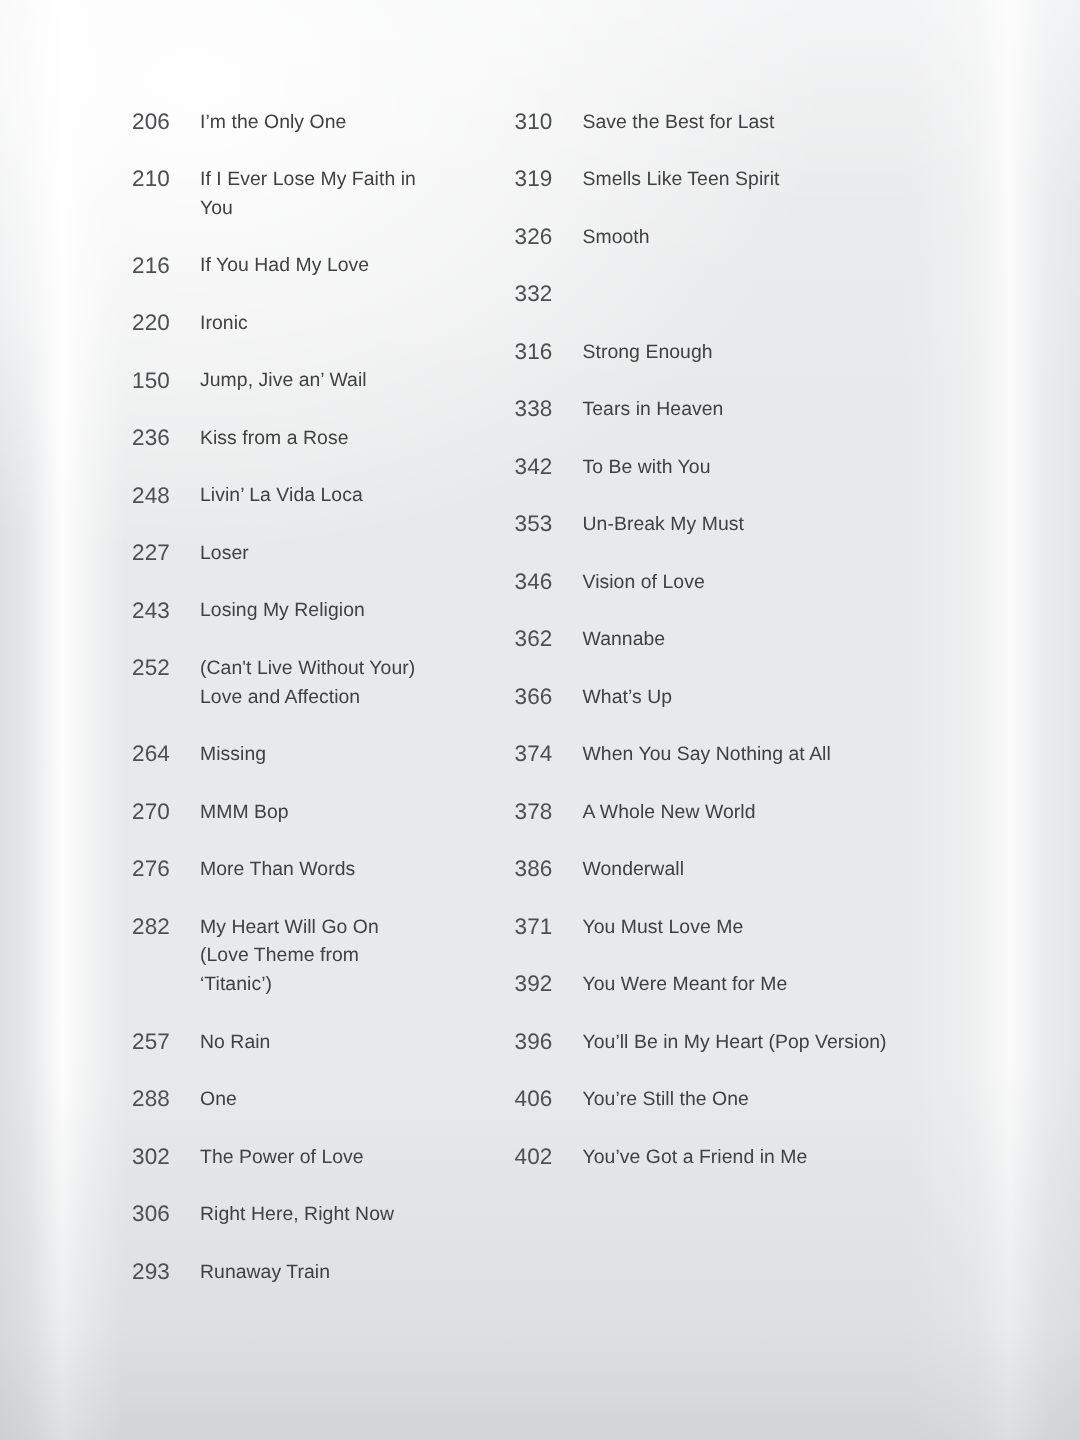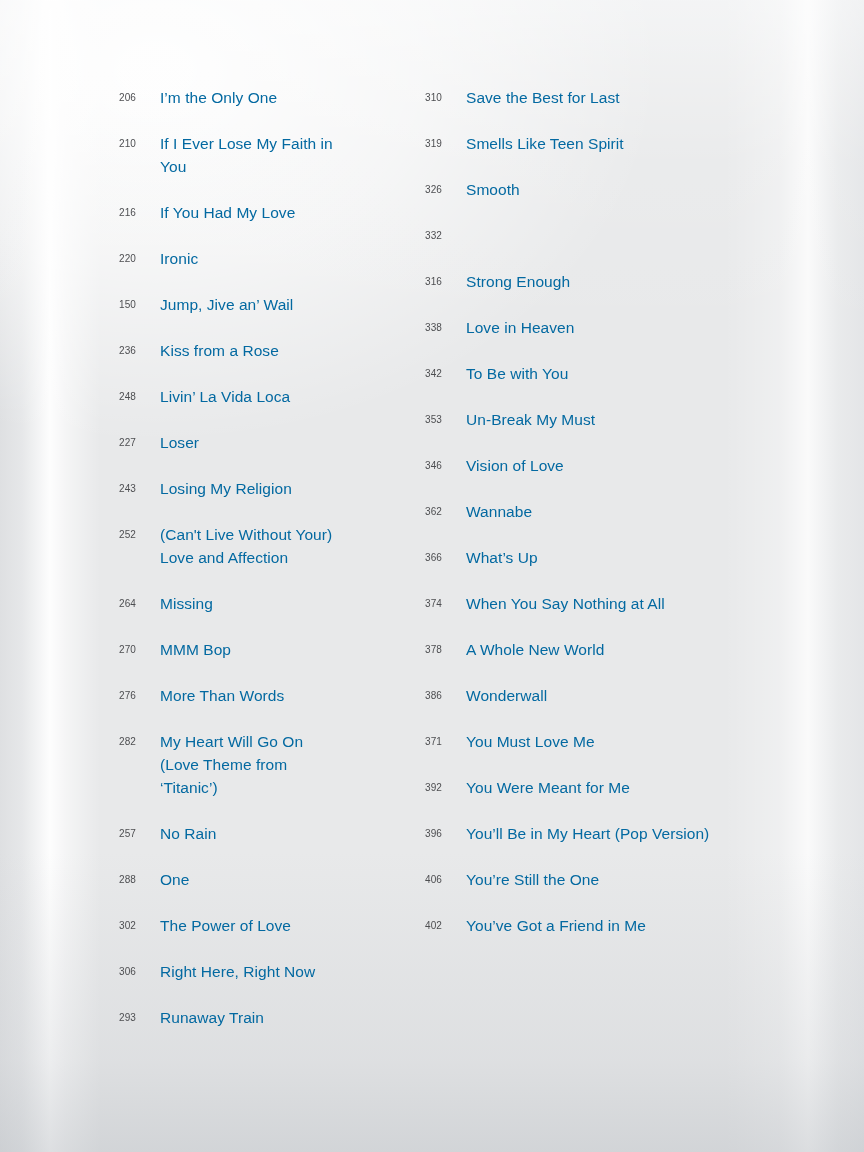--- a/index.html
+++ b/index.html
@@ -103,28 +103,28 @@
   .entry {
     display: flex;
     align-items: flex-start;
     margin-bottom: 23px;
   }
   .entry-page {
     flex: 0 0 auto;
     width: 52px;
     text-align: right;
     color: #4d4e51;
-    font-size: 10px;
+    font-size: 18px;
     line-height: 23px;
     letter-spacing: 0.1px;
     white-space: nowrap;
   }
   .entry-title {
     margin-left: 24px;
-    color: #0369a1;
+    color: #404040;
     font-size: 15.5px;
     line-height: 23px;
     letter-spacing: 0.05px;
     white-space: pre-line;
   }
 </style>
 </head>
 <body>
 
 <div id="page">
@@ -230,21 +230,21 @@
         </div>
         <div class="entry">
           <span class="entry-page">332</span>
         </div>
         <div class="entry">
           <span class="entry-page">316</span>
           <span class="entry-title">Strong Enough</span>
         </div>
         <div class="entry">
           <span class="entry-page">338</span>
-          <span class="entry-title">Love in Heaven</span>
+          <span class="entry-title">Tears in Heaven</span>
         </div>
         <div class="entry">
           <span class="entry-page">342</span>
           <span class="entry-title">To Be with You</span>
         </div>
         <div class="entry">
           <span class="entry-page">353</span>
           <span class="entry-title">Un-Break My Must</span>
         </div>
         <div class="entry">

